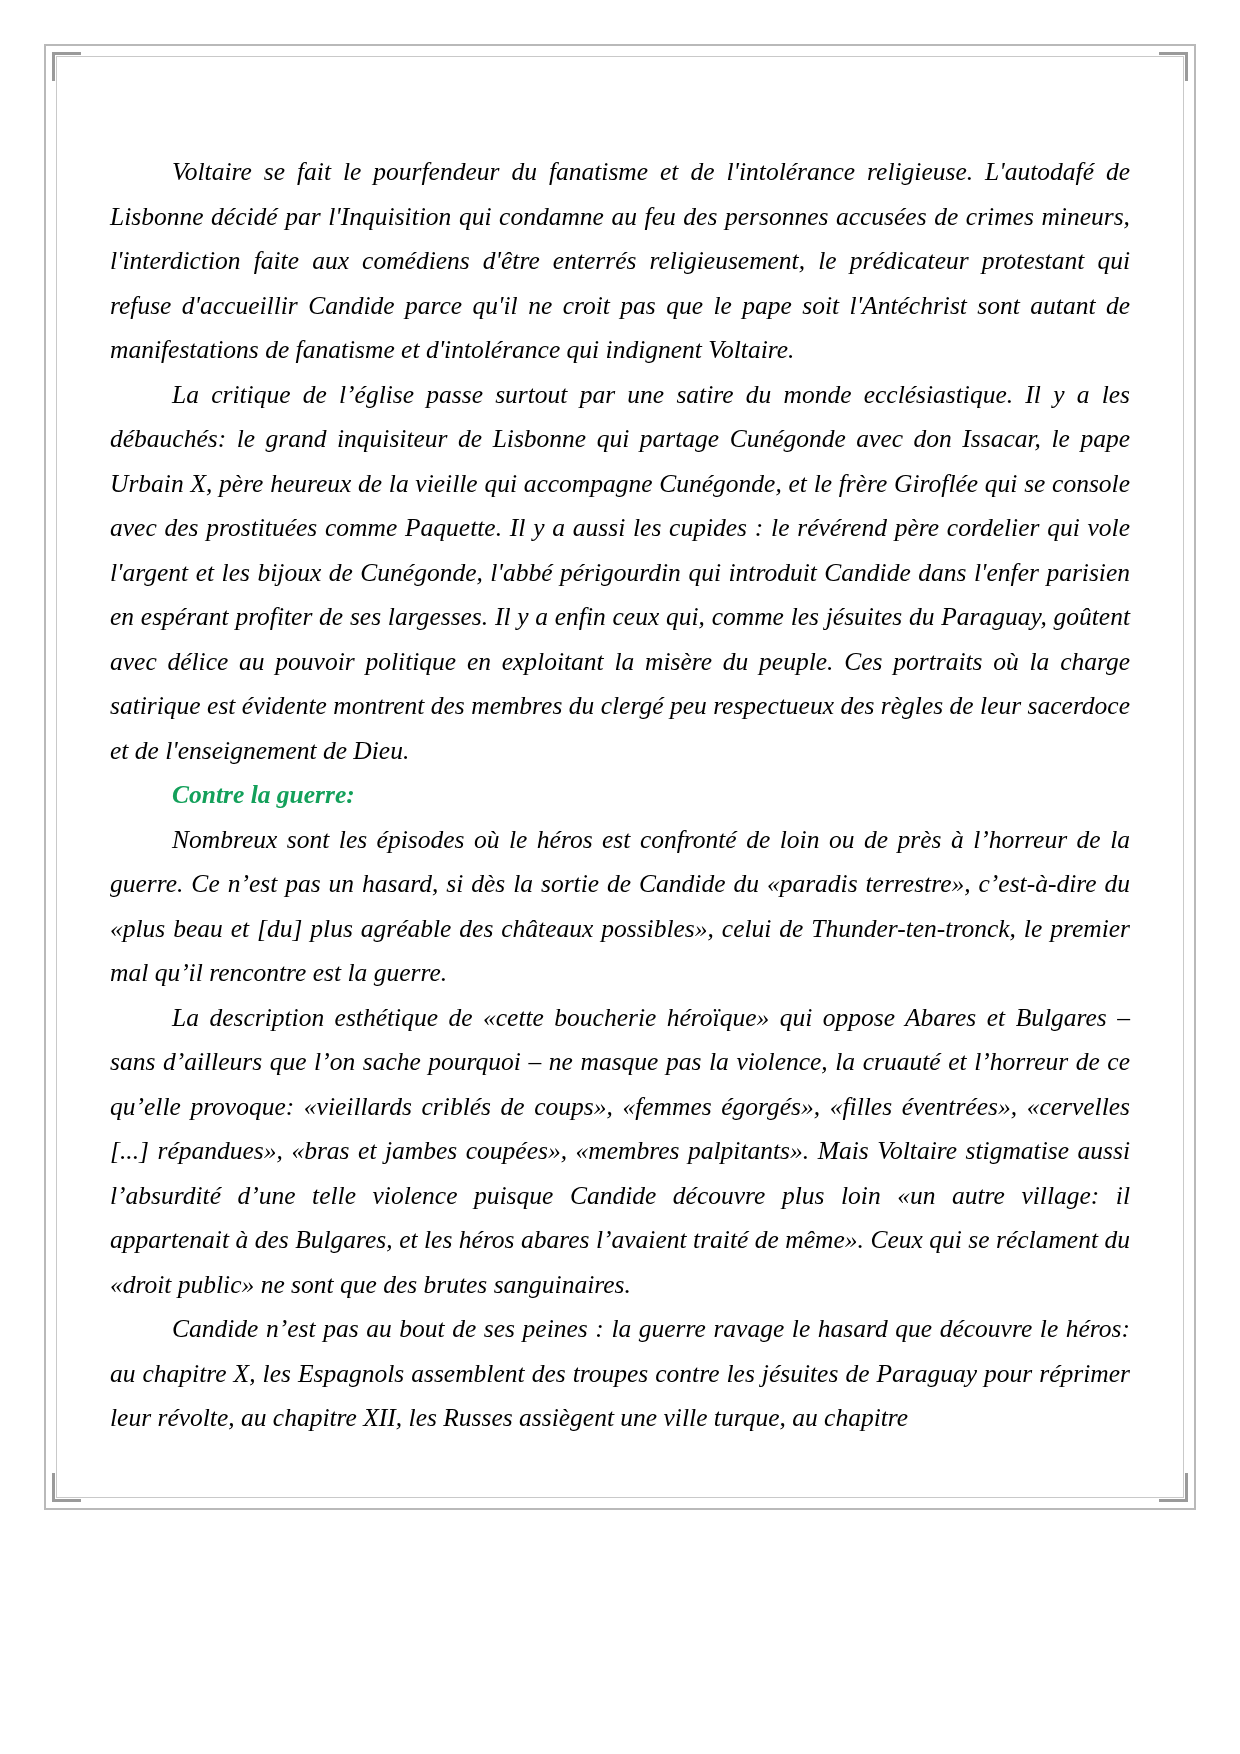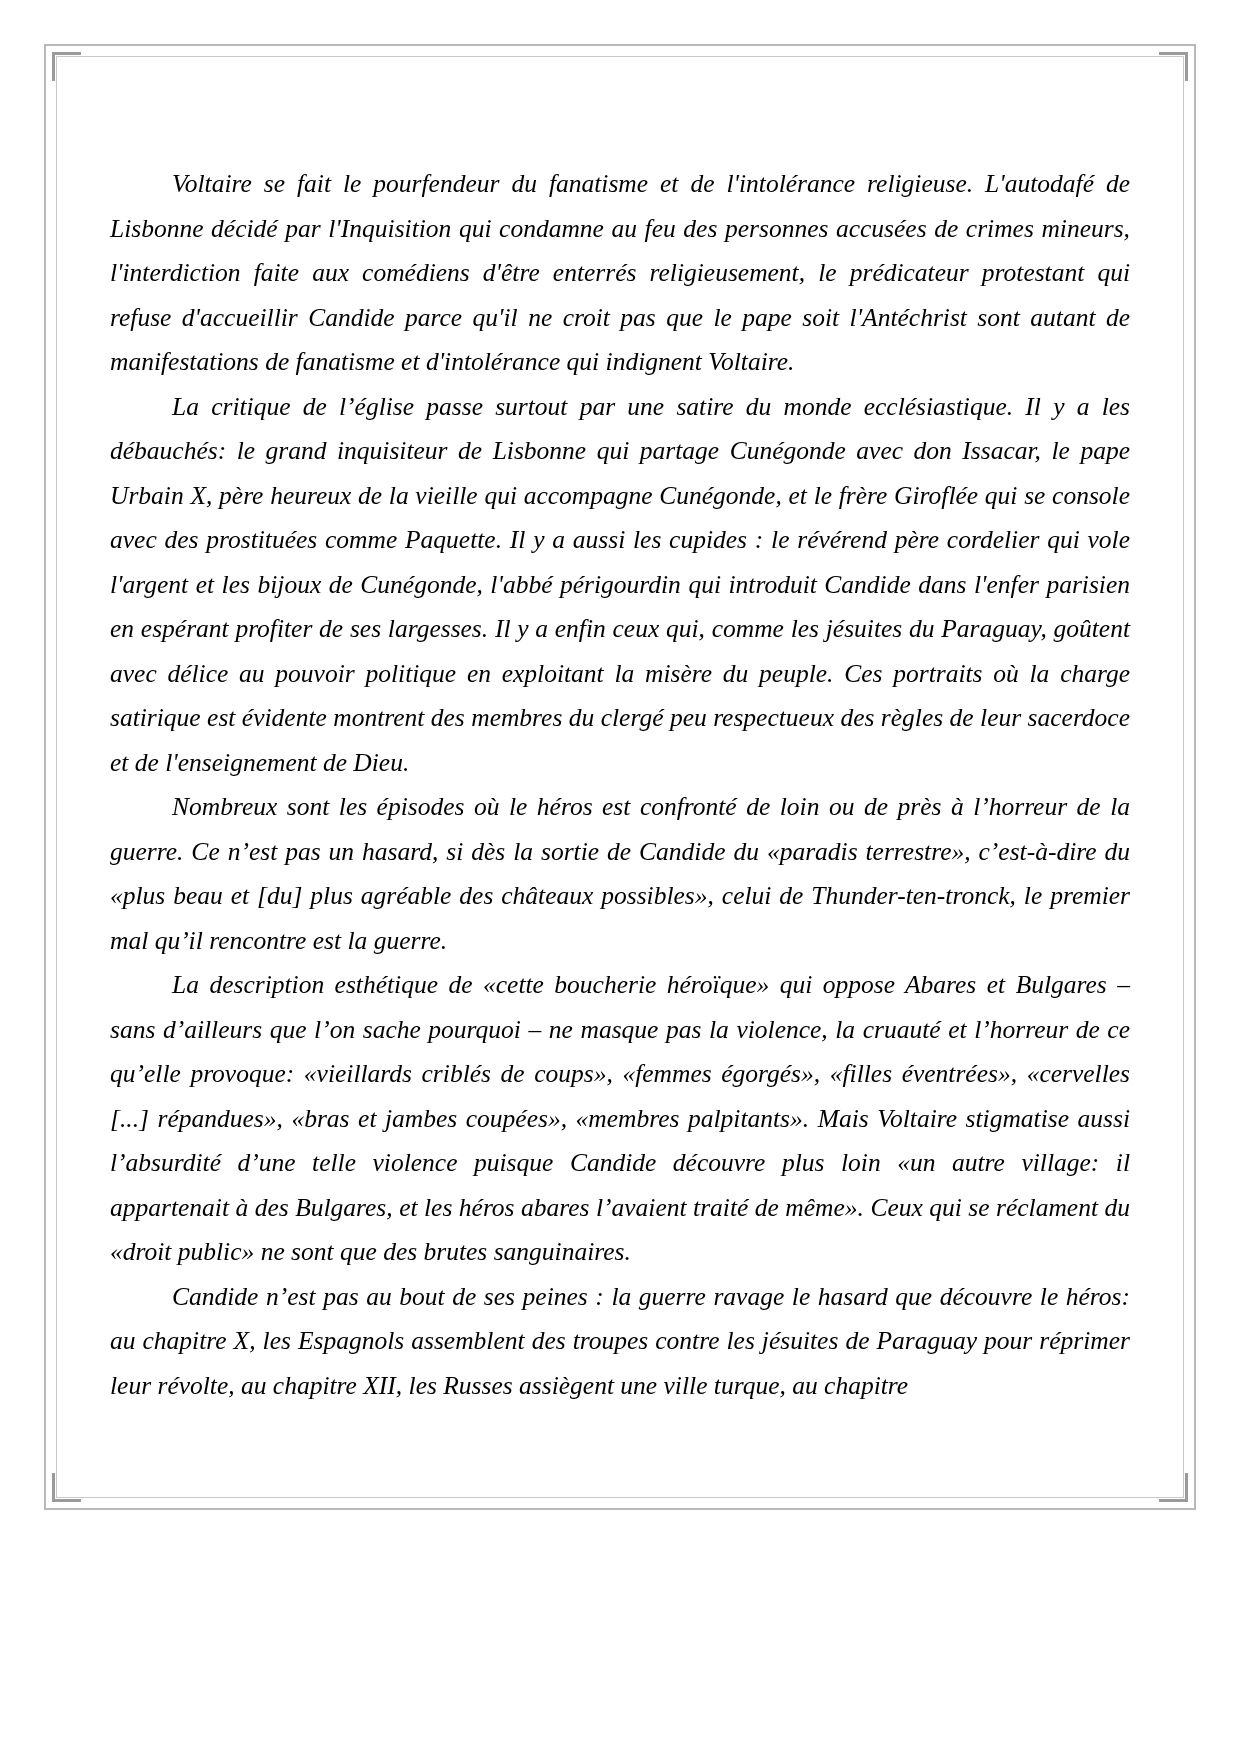--- a/index.html
+++ b/index.html
@@ -44,21 +44,21 @@
   .corner.br { right: 6px; bottom: 6px; border-right-width: 3px; border-bottom-width: 3px; }
 
   
   .content {
     position: absolute;
     left: 110px;
     top: 150px;
     width: 1020px;
   }
   p.para {
-    margin: 12px 0 0 0;
+    margin: 0 0 0 0;
     font-family: "Liberation Serif", serif;
     font-style: italic;
     font-size: 25.5px;
     line-height: 44.5px;
     text-align: justify;
     text-justify: inter-word;
     color: #000000;
     text-indent: 62px;
   }
   p.para + p.para { margin-top: 0; }
@@ -81,16 +81,17 @@
   <div class="page-frame-inner"></div>
   <div class="corner tl"></div>
   <div class="corner tr"></div>
   <div class="corner bl"></div>
   <div class="corner br"></div>
 </div>
 
 <div class="content">
   <p class="para">Voltaire se fait le pourfendeur du fanatisme et de l'intolérance religieuse. L'autodafé de Lisbonne décidé par l'Inquisition qui condamne au feu des personnes accusées de crimes mineurs, l'interdiction faite aux comédiens d'être enterrés religieusement, le prédicateur protestant qui refuse d'accueillir Candide parce qu'il ne croit pas que le pape soit l'Antéchrist sont autant de manifestations de fanatisme et d'intolérance qui indignent Voltaire.</p>
   <p class="para">La critique de l’église passe surtout par une satire du monde ecclésiastique. Il y a les débauchés: le grand inquisiteur de Lisbonne qui partage Cunégonde avec don Issacar, le pape Urbain X, père heureux de la vieille qui accompagne Cunégonde, et le frère Giroflée qui se console avec des prostituées comme Paquette. Il y a aussi les cupides : le révérend père cordelier qui vole l'argent et les bijoux de Cunégonde, l'abbé périgourdin qui introduit Candide dans l'enfer parisien en espérant profiter de ses largesses. Il y a enfin ceux qui, comme les jésuites du Paraguay, goûtent avec délice au pouvoir politique en exploitant la misère du peuple. Ces portraits où la charge satirique est évidente montrent des membres du clergé peu respectueux des règles de leur sacerdoce et de l'enseignement de Dieu.</p>
+  <h3 class="subhead" style="color: rgb(19, 160, 90);">Contre la guerre:</h3>
   <p class="para">Nombreux sont les épisodes où le héros est confronté de loin ou de près à l’horreur de la guerre. Ce n’est pas un hasard, si dès la sortie de Candide du «paradis terrestre», c’est-à-dire du «plus beau et [du] plus agréable des châteaux possibles», celui de Thunder-ten-tronck, le premier mal qu’il rencontre est la guerre.</p>
   <p class="para">La description esthétique de «cette boucherie héroïque» qui oppose Abares et Bulgares – sans d’ailleurs que l’on sache pourquoi – ne masque pas la violence, la cruauté et l’horreur de ce qu’elle provoque: «vieillards criblés de coups», «femmes égorgés», «filles éventrées», «cervelles [...] répandues», «bras et jambes coupées», «membres palpitants». Mais Voltaire stigmatise aussi l’absurdité d’une telle violence puisque Candide découvre plus loin «un autre village: il appartenait à des Bulgares, et les héros abares l’avaient traité de même». Ceux qui se réclament du «droit public» ne sont que des brutes sanguinaires.</p>
   <p class="para">Candide n’est pas au bout de ses peines : la guerre ravage le hasard que découvre le héros: au chapitre X, les Espagnols assemblent des troupes contre les jésuites de Paraguay pour réprimer leur révolte, au chapitre XII, les Russes assiègent une ville turque, au chapitre</p>
 </div>
 
 </body></html>

